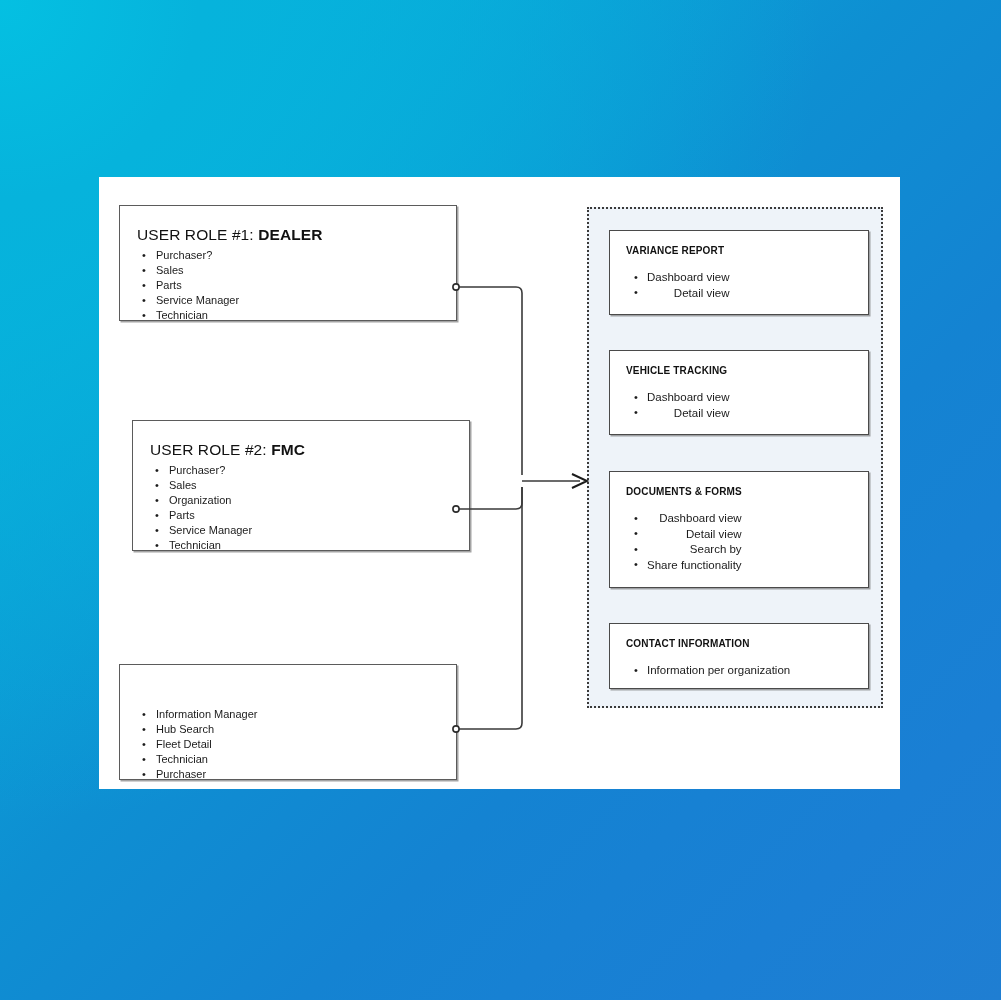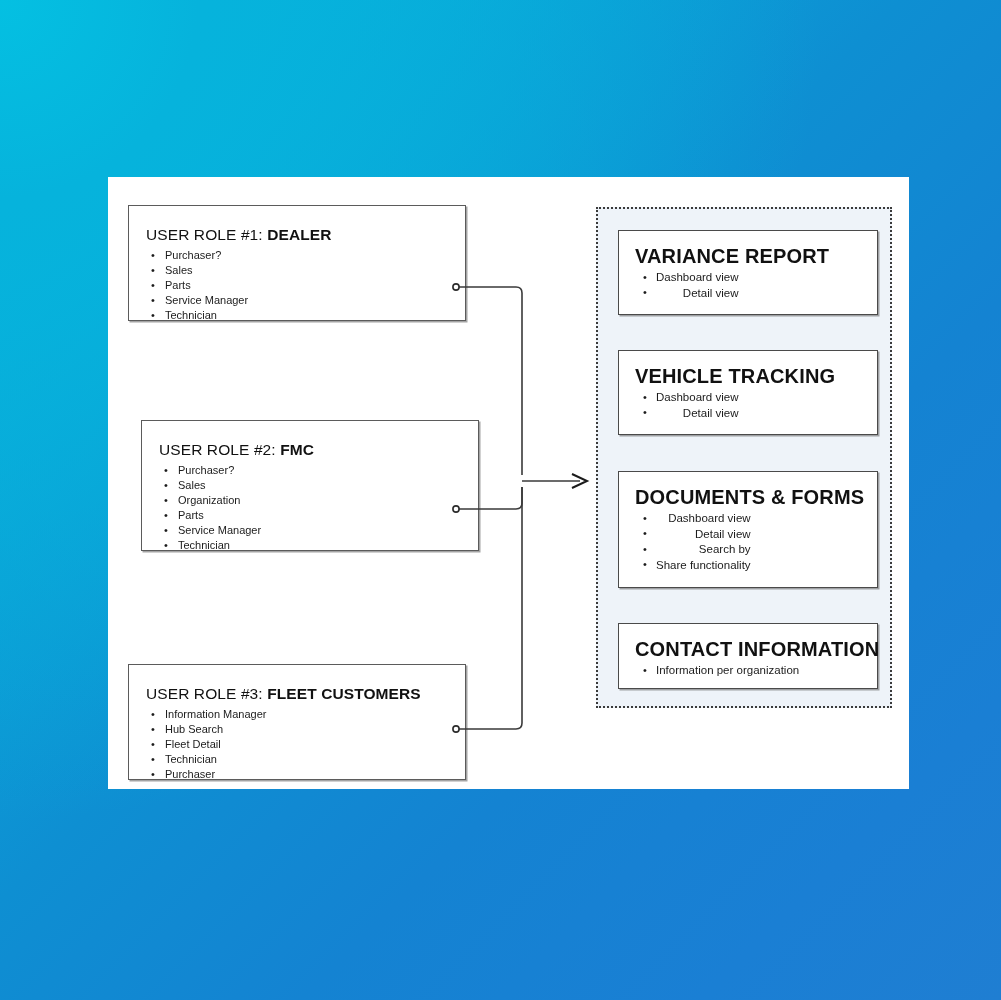--- a/index.html
+++ b/index.html
@@ -20,21 +20,21 @@
     left: 0; top: 0;
     width: 1001px; height: 1000px;
     background:
       radial-gradient(circle at 0% 0%, #04c0e2 0%, #06b3dc 14%, rgba(12,150,214,0) 58%),
       linear-gradient(135deg, #06bbe0 0%, #0aa5d8 22%, #0e8fd2 45%, #1483d2 65%, #1a7fd4 85%, #1f7ed2 100%);
   }
 
   
   #card {
     position: absolute;
-    left: 108px; top: 177px;
+    left: 99px; top: 177px;
     width: 801px; height: 612px;
     background: #ffffff;
   }
 
   
   .box {
     position: absolute;
     background: #ffffff;
     border: 1px solid #5b5b5b;
     box-sizing: border-box;
@@ -90,21 +90,21 @@
     width: 260px;
     background: #ffffff;
     border: 1px solid #4a4a4a;
     box-sizing: border-box;
     box-shadow: 1.5px 1.5px 0 0 rgba(80,80,80,0.5);
   }
   .feature-box .box-title {
     position: absolute;
     left: 16px; top: 14px;
     font-weight: bold;
-    font-size: 20px;
+    font-size: 10px;
     letter-spacing: 0.15px;
   }
   .feature-box ul {
     position: absolute;
     left: 19px; top: 36px;
     margin: 3px; padding: 0;
     list-style: none;
     text-align: right;
   }
   .feature-box li {
@@ -161,24 +161,20 @@
       <li>Purchaser?</li>
       <li>Sales</li>
       <li>Organization</li>
       <li>Parts</li>
       <li>Service Manager</li>
       <li>Technician</li>
     </ul>
   </div>
 
   <div class="box role-box" style="left:20px; top:487px; width:338px; height:116px;">
-    <div class="box-title">
-      <span>USER ROLE #3:</span>
-      <span class="strong">FLEET CUSTOMERS</span>
-    </div>
     <ul>
       <li>Information Manager</li>
       <li>Hub Search</li>
       <li>Fleet Detail</li>
       <li>Technician</li>
       <li>Purchaser</li>
     </ul>
   </div>
 
   <div id="feature-panel" style="left:488px; top:30px;">

